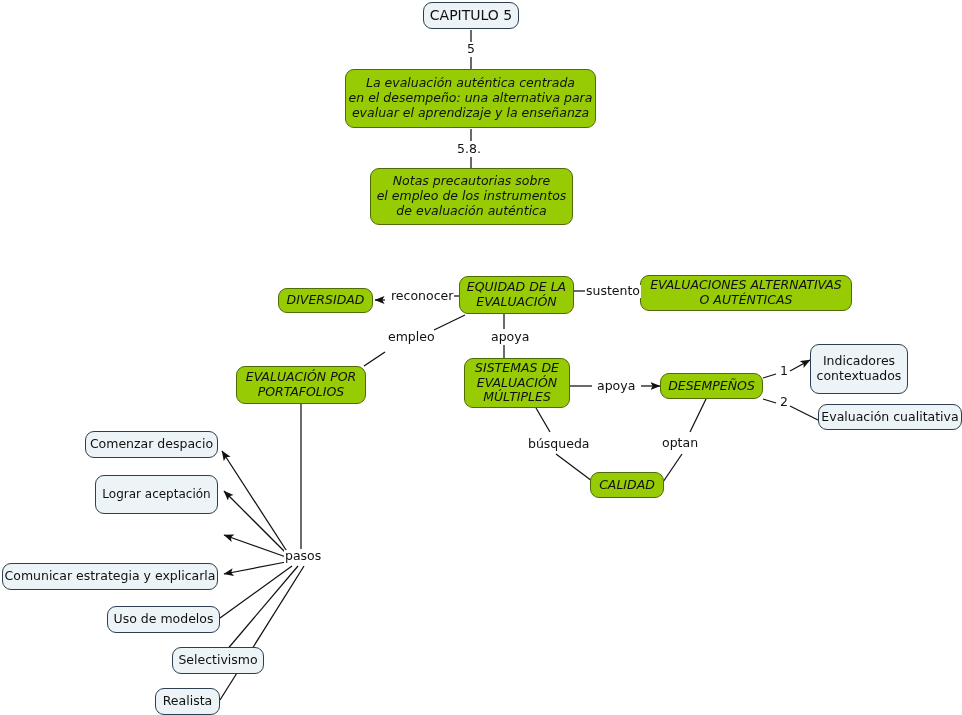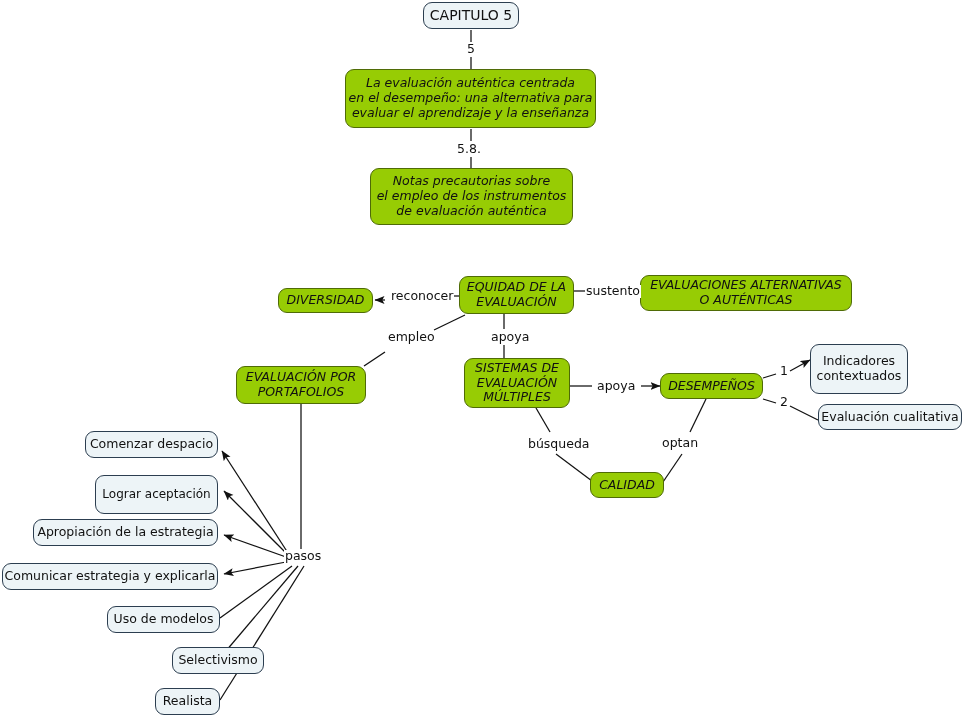--- a/index.html
+++ b/index.html
@@ -148,21 +148,20 @@
 
   <div class="node pale" style="left:810px; top:344px; width:98px; height:50px; font-size:12.5px;">Indicadores
 contextuados</div>
 
   <div class="node pale" style="left:818px; top:404px; width:144px; height:26px; font-size:12.5px;">Evaluación cualitativa</div>
 
   <div class="node pale" style="left:85px; top:431px; width:133px; height:27px; font-size:12.5px;">Comenzar despacio</div>
 
   <div class="node pale" style="left:95px; top:475px; width:123px; height:39px; font-size:12px;">Lograr aceptación</div>
 
-  <div class="node pale" style="left:33px; top:519px; width:185px; height:27px; font-size:12.5px;">Apropiación de la estrategia</div>
 
   <div class="node pale" style="left:2px; top:563px; width:216px; height:27px; font-size:12.5px;">Comunicar estrategia y explicarla</div>
 
   <div class="node pale" style="left:107px; top:606px; width:113px; height:27px; font-size:12.5px;">Uso de modelos</div>
 
   <div class="node pale" style="left:128px; top:647px; width:92px; height:27px; font-size:12.5px;margin-left:44px;">Selectivismo</div>
 
   <div class="node pale" style="left:155px; top:688px; width:65px; height:27px; font-size:12.5px;">Realista</div>
 
   <div class="linklabel" style="left:466px; top:43px; font-size:12.5px;">5</div>

